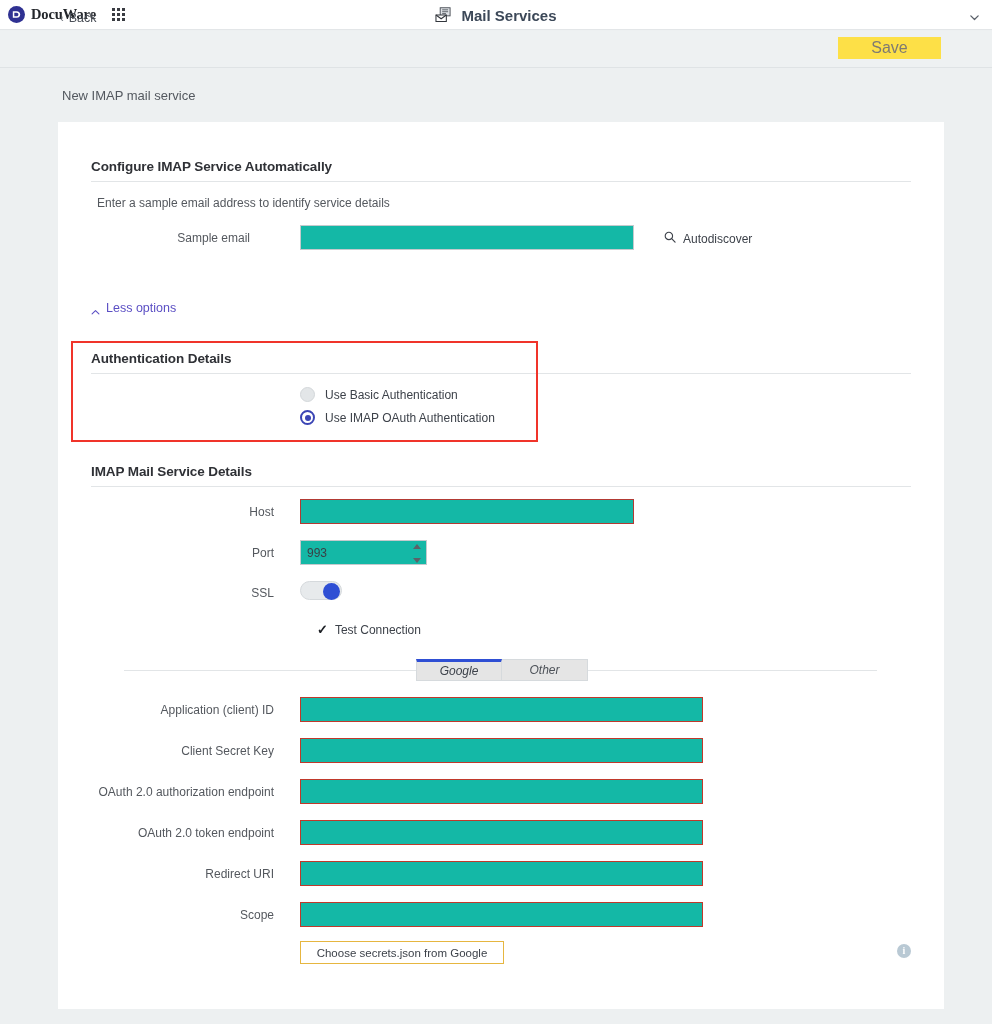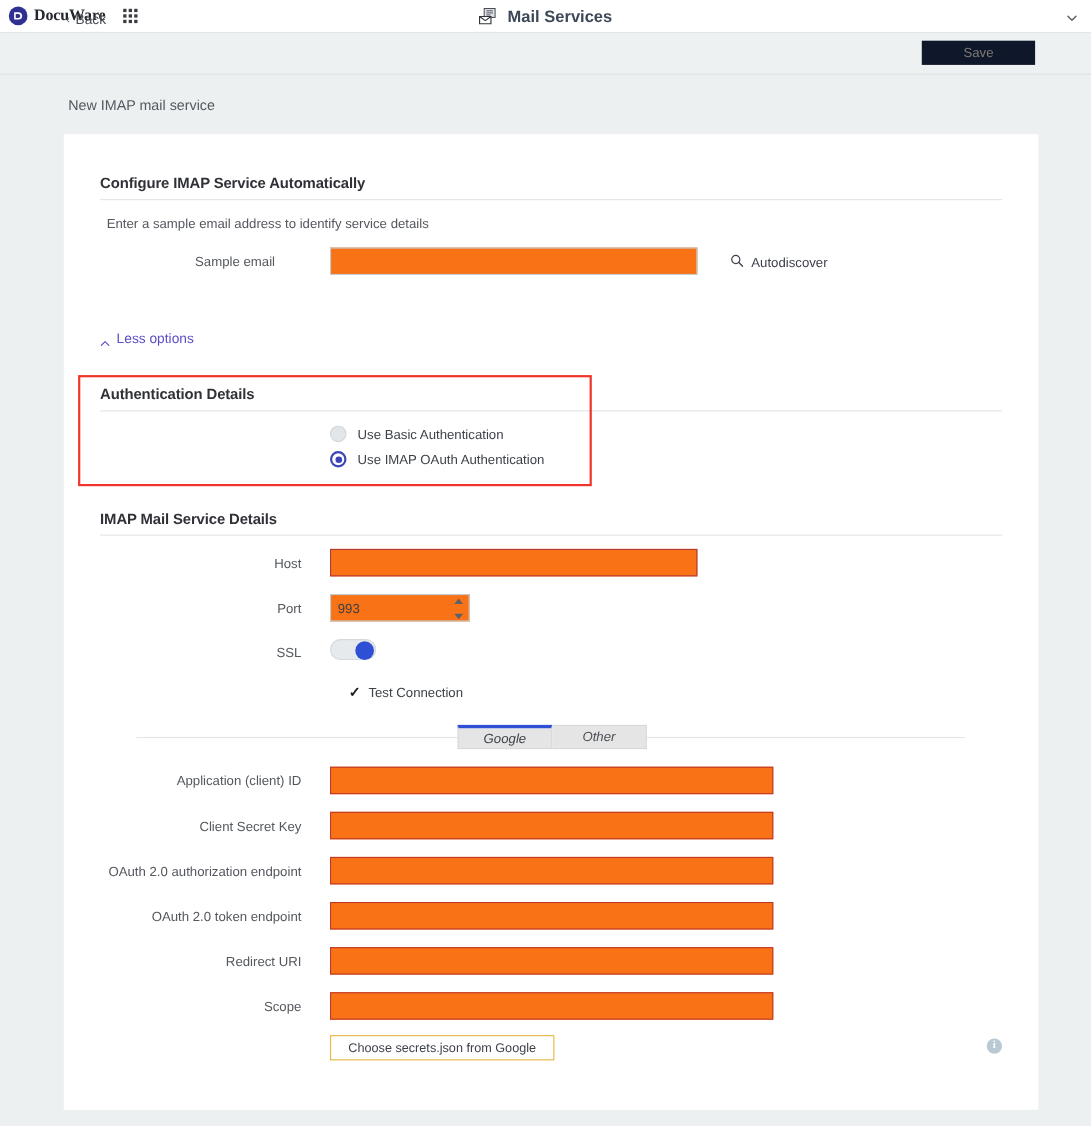--- a/index.html
+++ b/index.html
@@ -60,22 +60,22 @@
     border-bottom: 1px solid #dfe3e5;
   }
   .back-link {
     position: absolute; left: 60px; top: 11px;
     font-size: 12.5px; color: #4a4f57; display: flex; align-items: center; gap: 5px;
     cursor: pointer;
   }
   .back-link .lt { font-size: 11px; color: #6a6f77; }
   .save-btn {
     position: absolute; left: 838px; top: 37px; width: 103px; height: 22px;
-    background: #0f172a; border: none;
-    color: #7e7a72; font-size: 12px; font-family: "Liberation Sans", sans-serif;
+    background: #fde047; border: none;
+    color: #7e7a72; font-size: 16px; font-family: "Liberation Sans", sans-serif;
     cursor: pointer; border-radius: 0; padding: 0;
   }
 
   
   .page-title {
     position: absolute; left: 62px; top: 88px;
     font-size: 13px; color: #53585f; font-weight: normal;
   }
 
   
@@ -94,21 +94,21 @@
 
   .helper-text {
     position: absolute; font-size: 12px; color: #54585e;
   }
 
   
   .frow-label {
     position: absolute; font-size: 12px; color: #54585e; text-align: right;
   }
   .field {
-    position: absolute; background: #f97316; border: 1px solid #c4cacd;
+    position: absolute; background: #14b8a6; border: 1px solid #c4cacd;
     height: 25px;
   }
   .field.error { border: 1px solid #c0392b; }
   .field.error-strong { border: 1px solid #b23a34; }
   .field input {
     width: 100%; height: 100%; border: none; background: transparent;
     outline: none; font-size: 12px; color: #3a3f45; padding: 0 6px;
     font-family: "Liberation Sans", sans-serif;
   }
 

